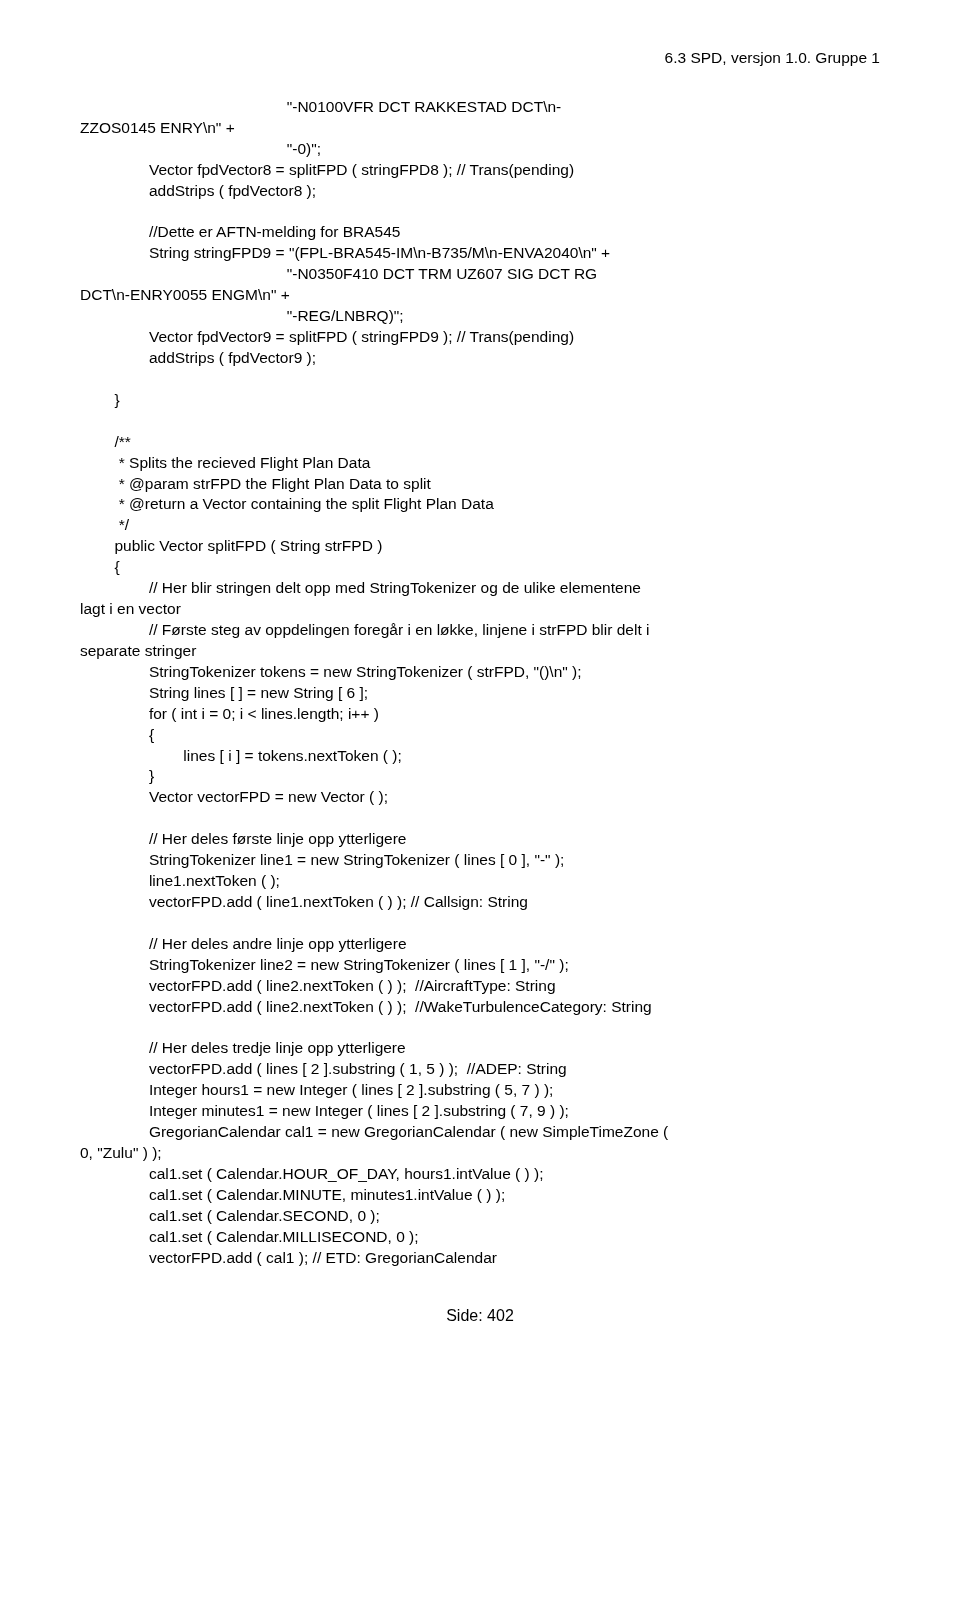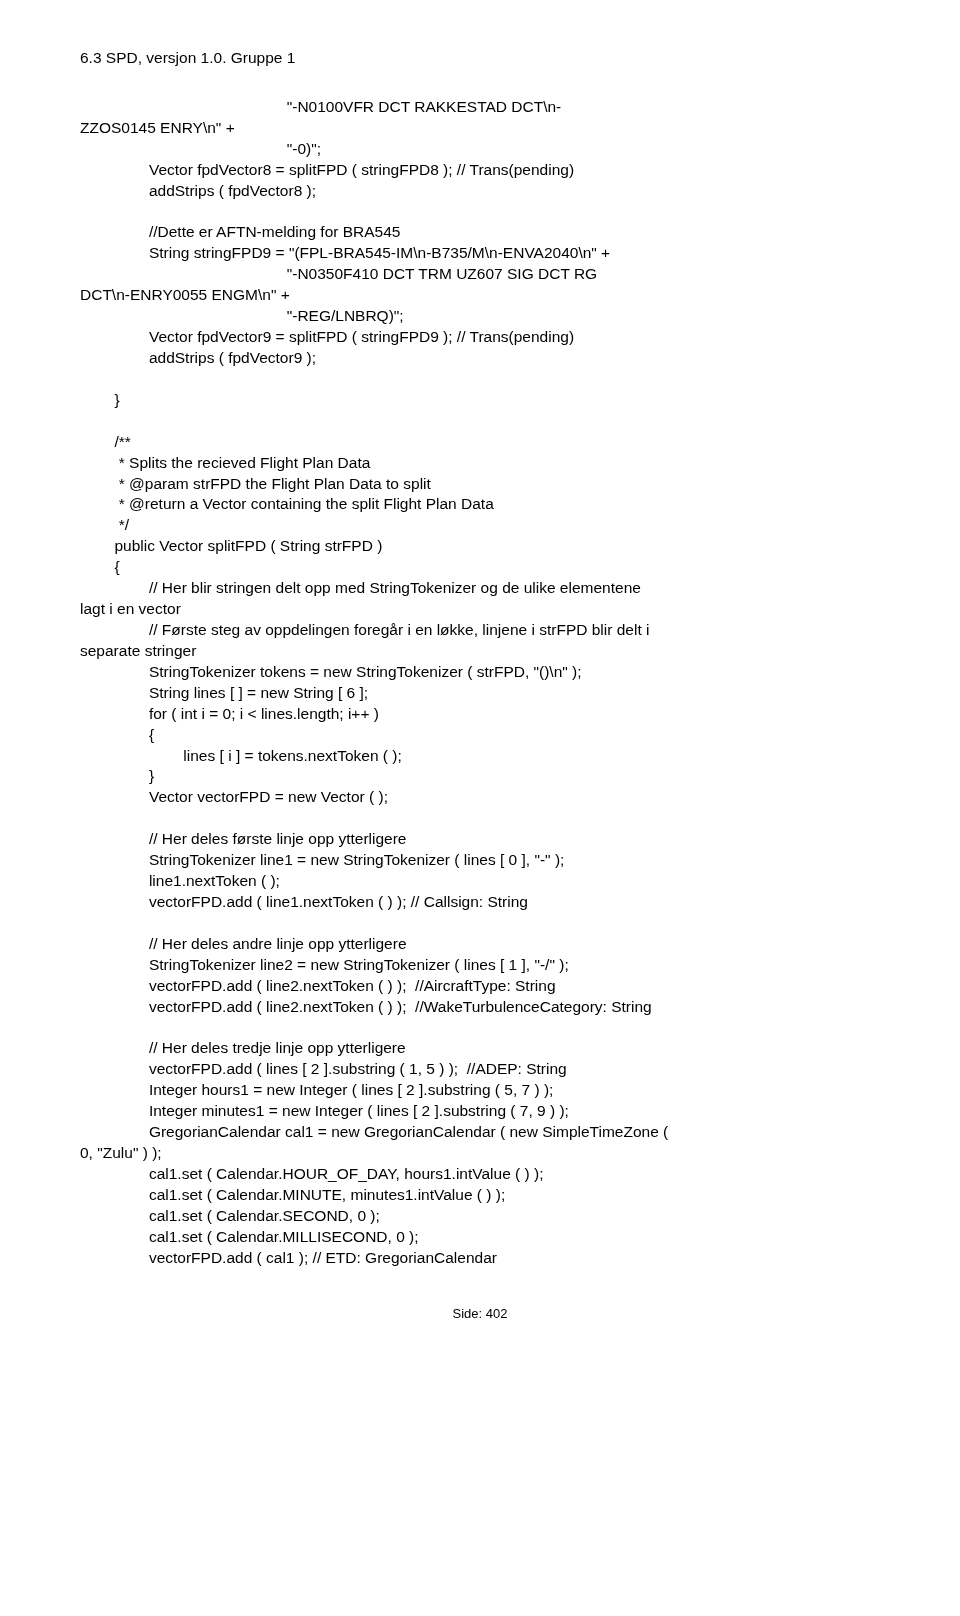--- a/index.html
+++ b/index.html
@@ -9,33 +9,33 @@
     font-family: Verdana, Geneva, sans-serif;
     width: 960px;
   }
   .page {
     padding: 48px 80px 40px 80px;
     color: #000;
     font-size: 15.5px;
     line-height: 1.35;
   }
   .header {
-    text-align: left;
+    text-align: right;
     font-size: 15.5px;
     margin-bottom: 28px;
   }
   .code-block {
     white-space: pre-wrap;
     font-family: Verdana, Geneva, sans-serif;
     font-size: 15.5px;
   }
   .footer {
     text-align: center;
     margin-top: 36px;
-    font-size: 13px;
+    font-size: 16px;
   }
 </style>
 </head>
 <body>
 
 <div class="page">
   <div class="header">6.3 SPD, versjon 1.0. Gruppe 1</div>
   <div class="code-block">                                                "-N0100VFR DCT RAKKESTAD DCT\n-
 ZZOS0145 ENRY\n" +
                                                 "-0)";

